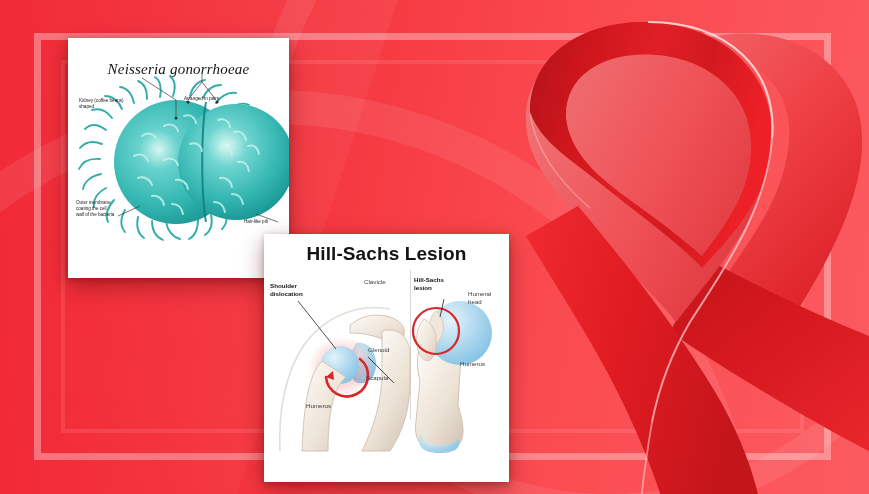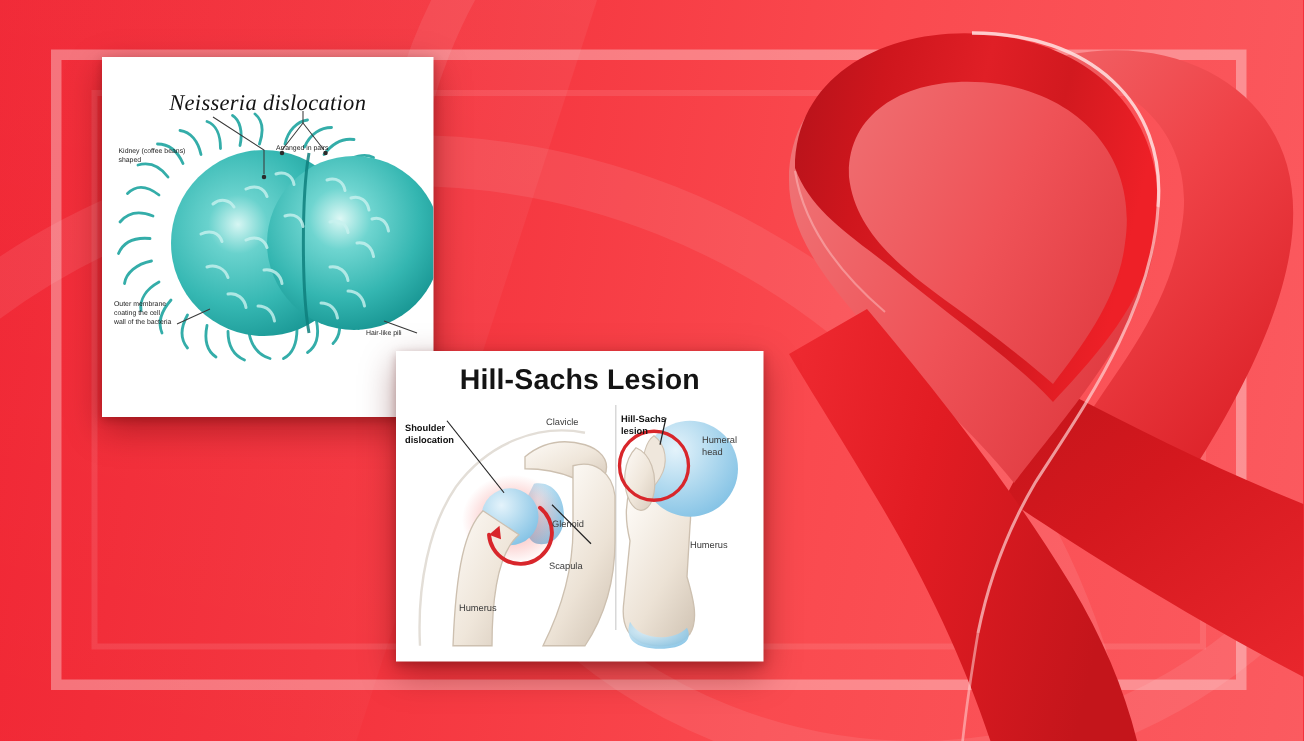--- a/index.html
+++ b/index.html
@@ -40,21 +40,21 @@
   .ribbon { position:absolute; left:470px; top:-8px; width:420px; height:520px; }
   .ribbon svg { width:100%; height:100%; display:block; }
 
   
   .card {
     position:absolute; background:#ffffff;
     box-shadow:0 8px 22px rgba(80,0,0,0.40), 0 2px 6px rgba(80,0,0,0.28);
     overflow:hidden;
   }
   #card-bacteria { left:68px; top:38px; width:221px; height:240px; }
-  #card-shoulder { left:264px; top:234px; width:245px; height:207px; }
+  #card-shoulder { left:264px; top:234px; width:245px; height:248px; }
 
   .card-title-italic {
     font-family:"Liberation Serif", serif;
     font-style:italic; font-weight:400;
     font-size:15px; color:#141414; text-align:center;
     padding-top:23px; letter-spacing:.2px;
   }
   .card-title-bold {
     font-family:"Liberation Sans", sans-serif;
     font-weight:bold; font-size:19px; color:#141414;
@@ -135,21 +135,21 @@
 
       <path d="M178,30 C 256,30 308,76 302,146" fill="none" stroke="#ffe3e3" stroke-width="2.2" opacity="0.85"></path>
       <path d="M302,146 C 298,216 252,280 220,330 C 200,364 188,400 182,430" fill="none" stroke="#ffd2d2" stroke-width="2" opacity="0.7"></path>
       <path d="M60,122 C 66,160 92,192 120,216" fill="none" stroke="#ffcccc" stroke-width="1.4" opacity="0.45"></path>
       <path d="M182,430 C 176,466 172,496 170,520" fill="none" stroke="#ffd2d2" stroke-width="1.8" opacity="0.55"></path>
     </svg>
   </div>
 
   <div class="card" id="card-bacteria">
 
-    <div class="card-title-italic">Neisseria dislocation</div>
+    <div class="card-title-italic">Neisseria gonorrhoeae</div>
 
     <div class="art">
       <svg viewBox="0 0 221 240">
         <defs>
           <radialGradient id="cellA" cx="0.36" cy="0.40" r="0.72">
             <stop offset="0%" stop-color="#d6f6f3"></stop>
             <stop offset="22%" stop-color="#69d2cd"></stop>
             <stop offset="60%" stop-color="#36b8b3"></stop>
             <stop offset="100%" stop-color="#13908e"></stop>
           </radialGradient>

